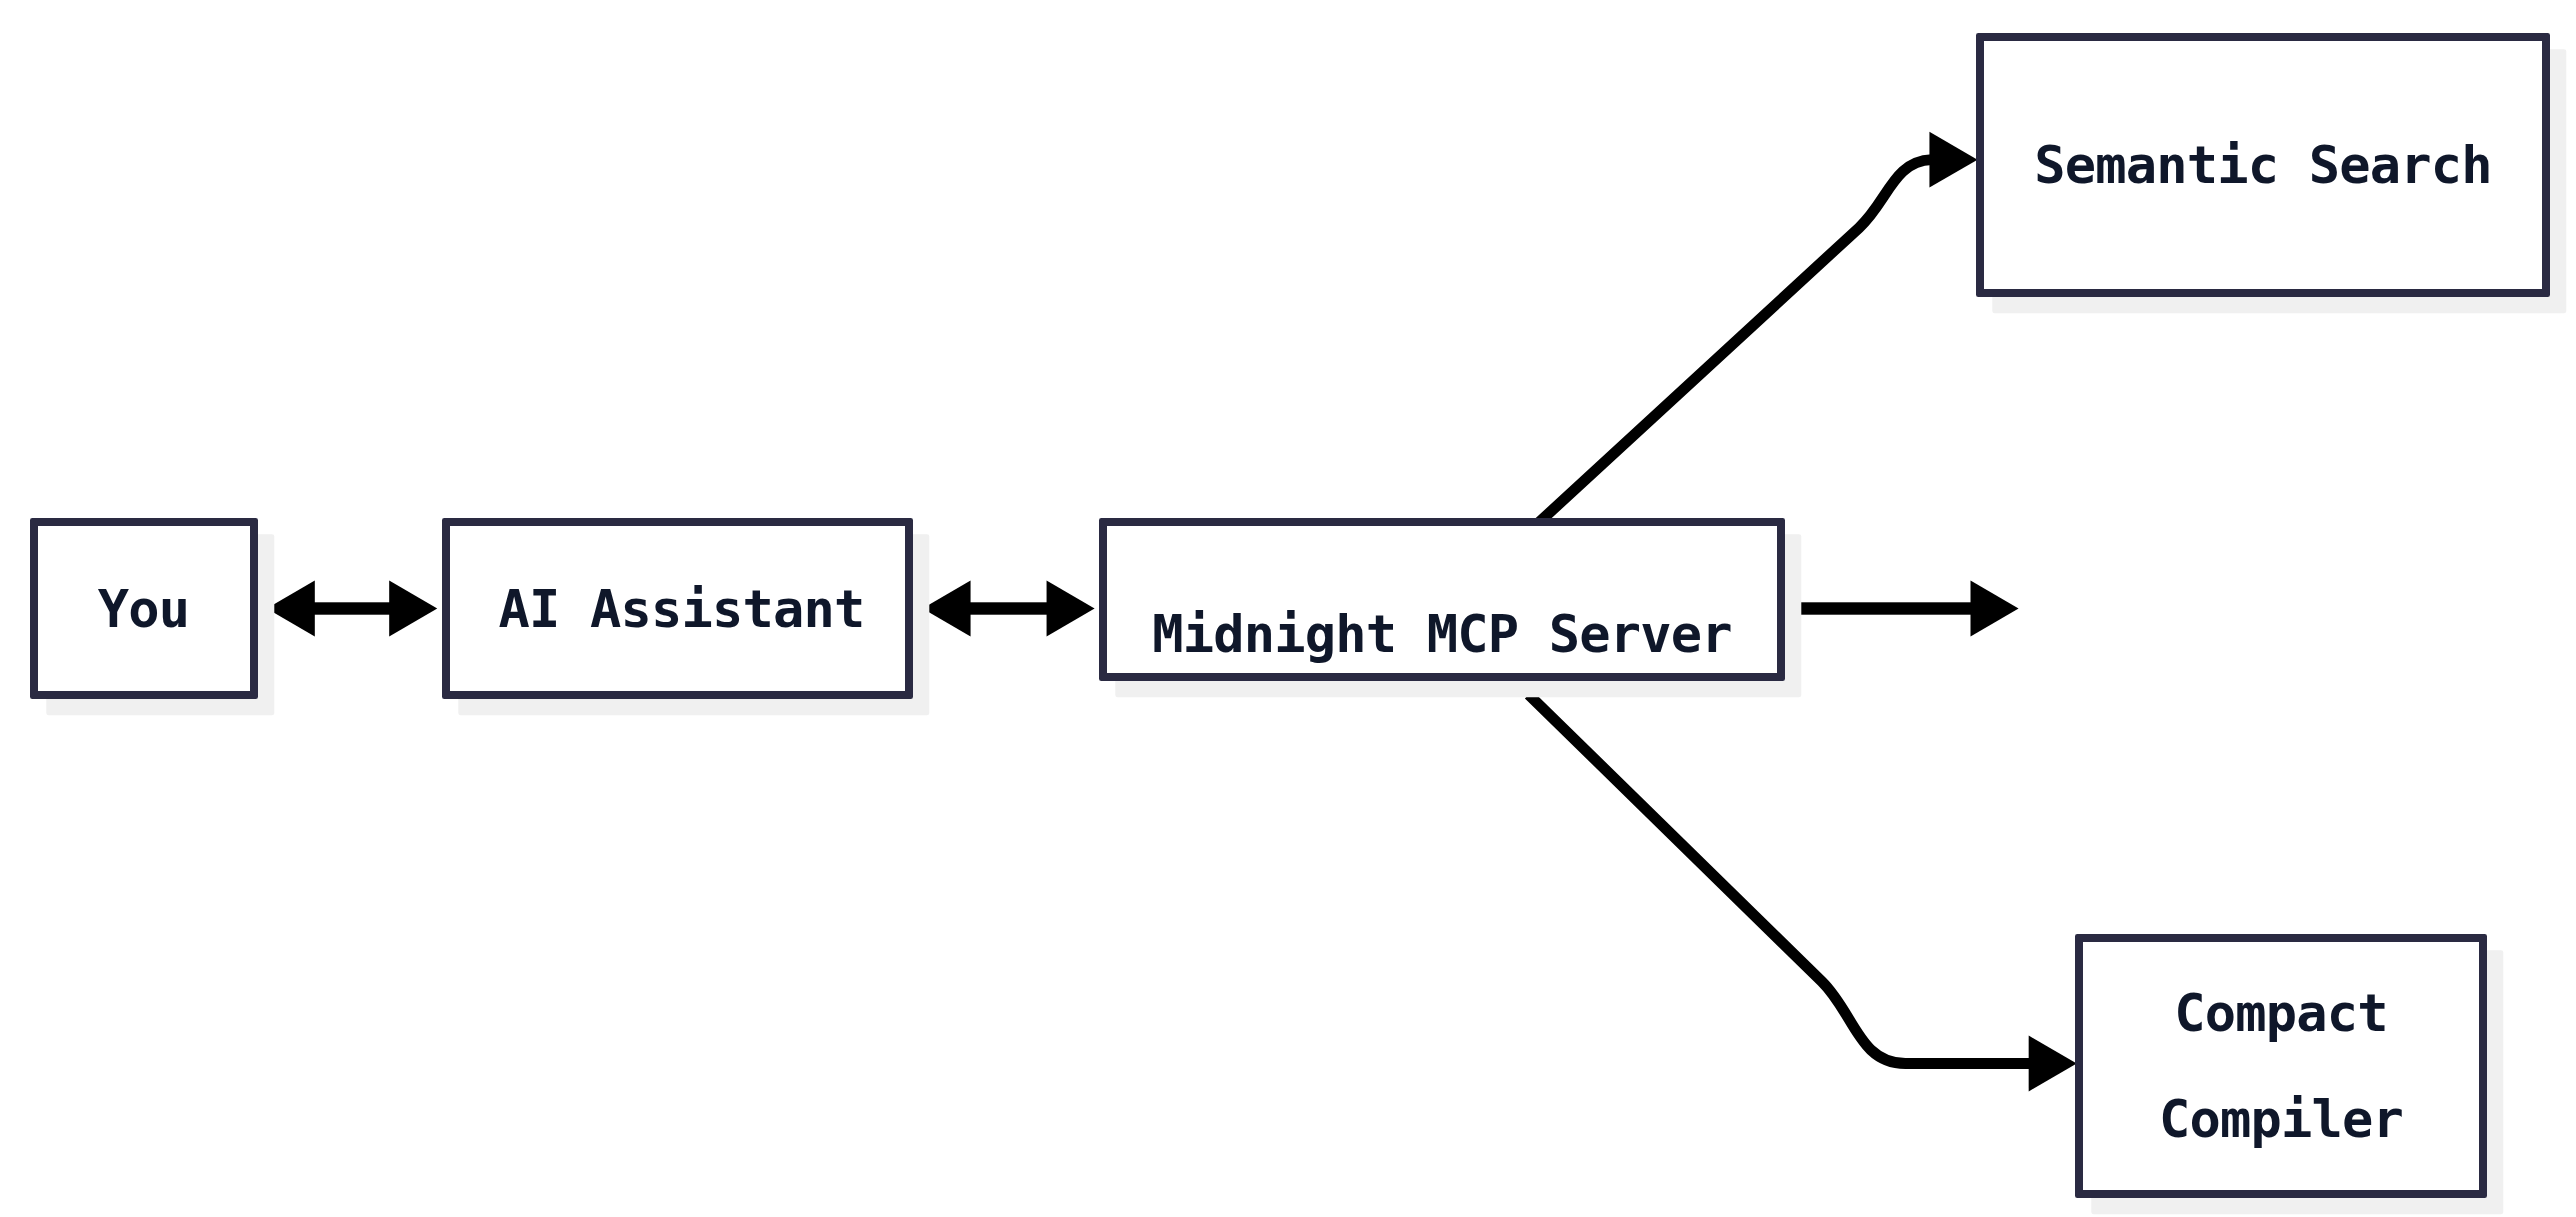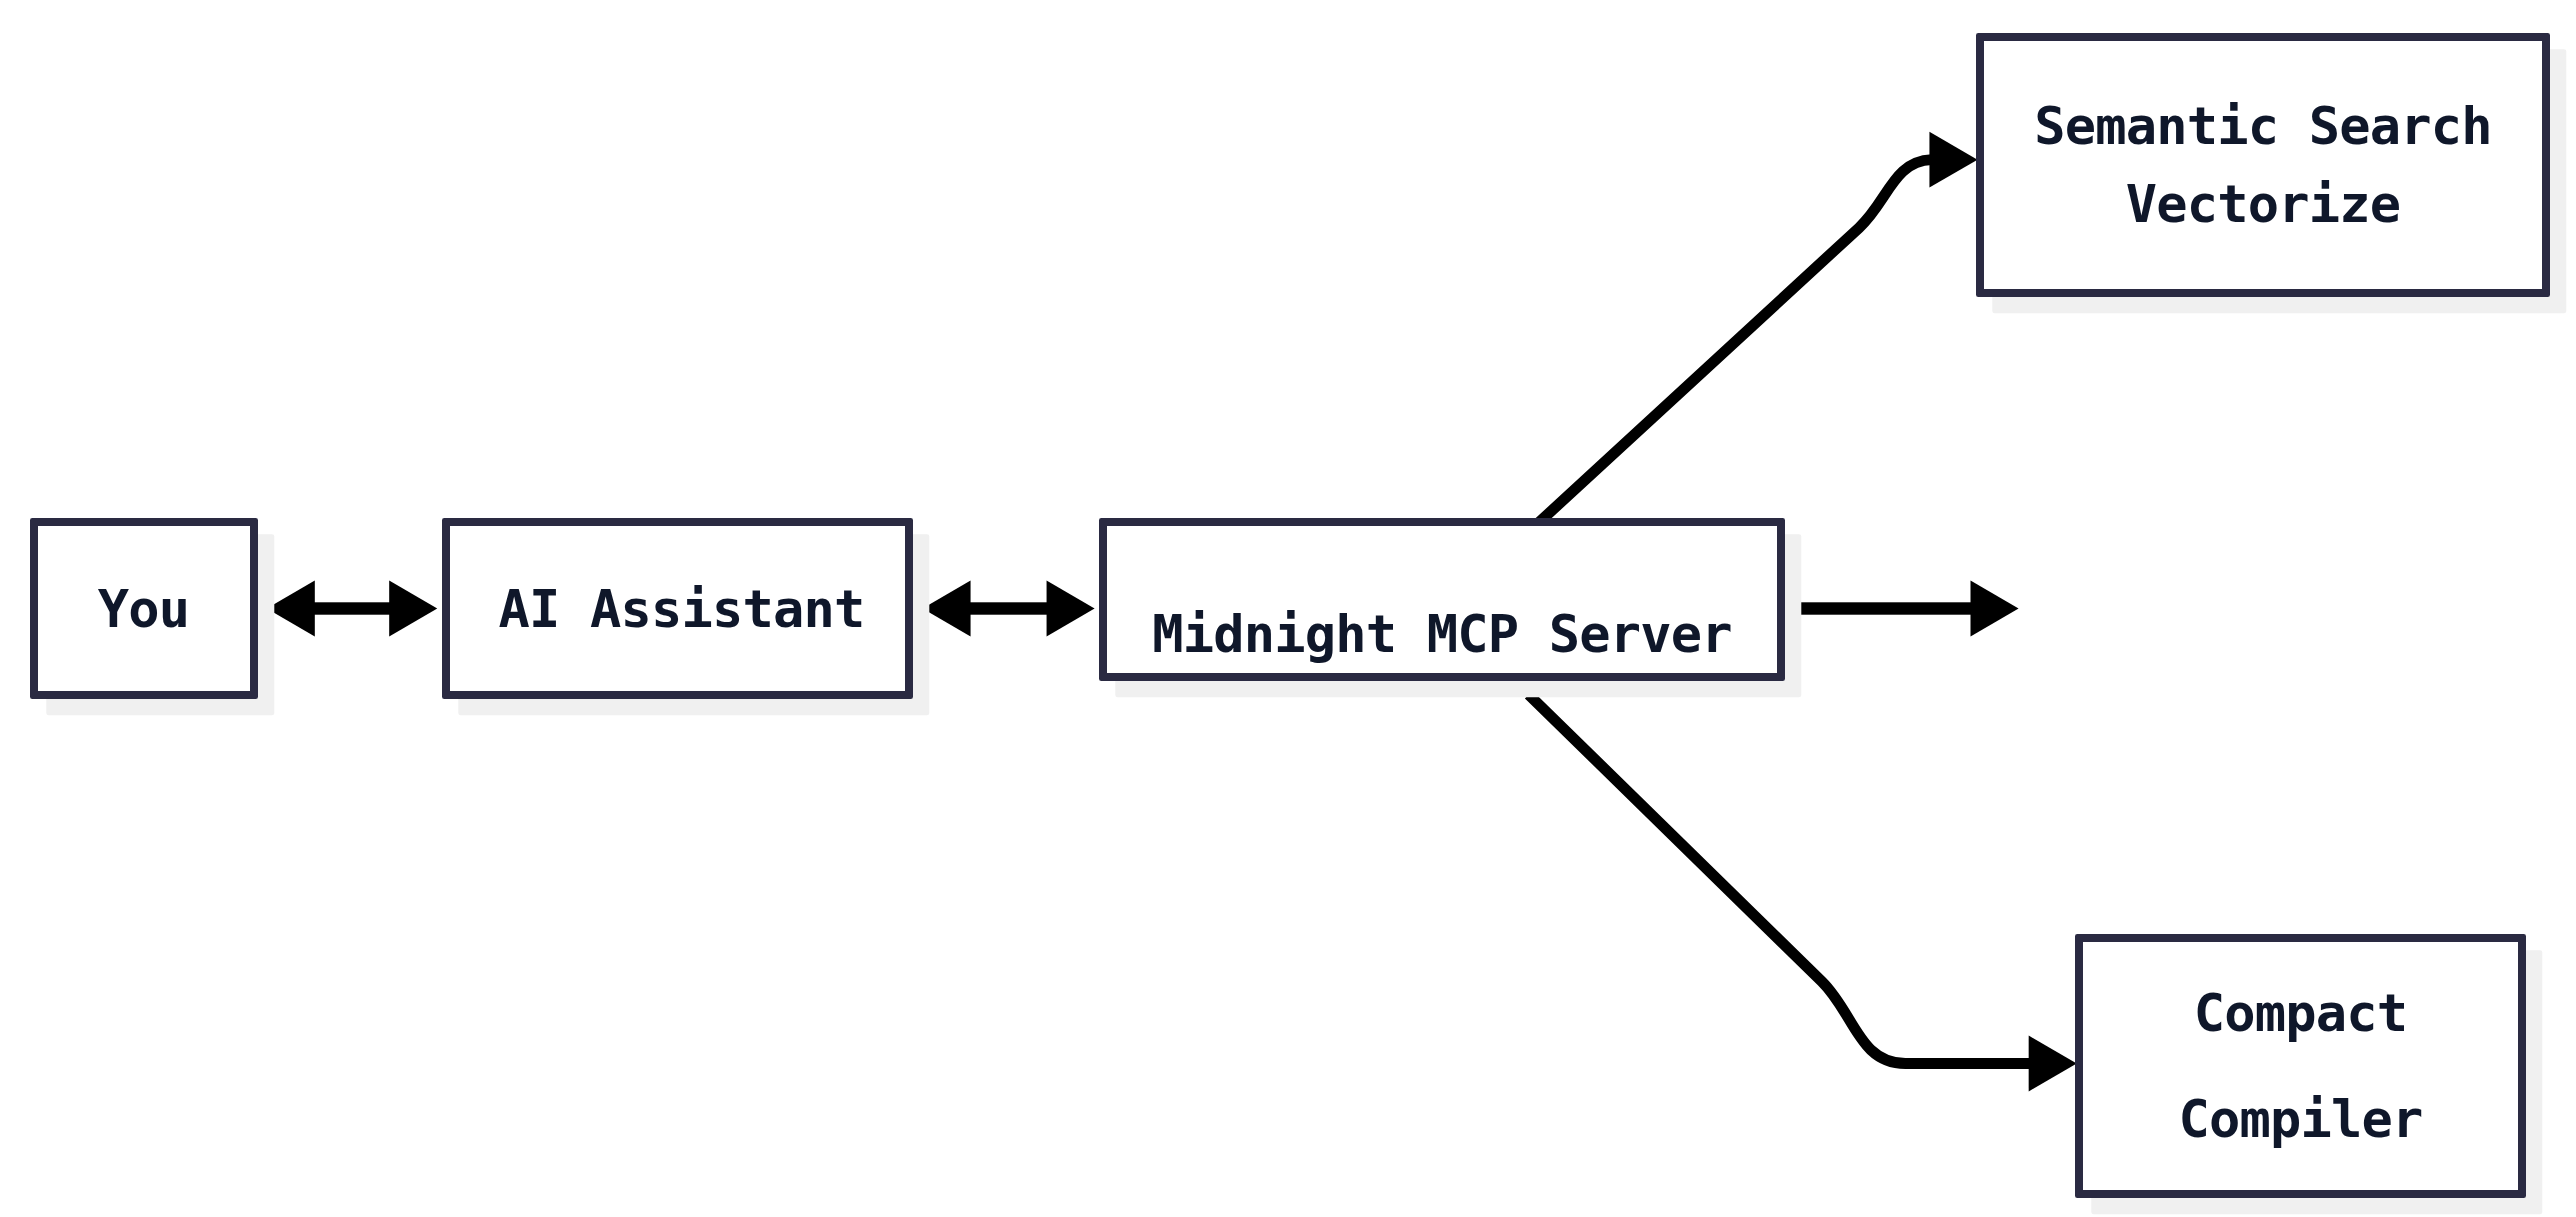--- a/index.html
+++ b/index.html
@@ -40,21 +40,21 @@
     box-sizing: border-box;
   }
   .node span { display: block; white-space: nowrap; }
 
   
   .node-you      { left: 29.5px;   top: 518px;  width: 228px; height: 181px; align-items: center; }
   .node-ai       { left: 442px;  top: 518px;  width: 471px; height: 181px; padding-left: 8px; }
   .node-mcp      { left: 1099px; top: 518px;  width: 686px; height: 163px; justify-content: flex-end; }
   .node-semantic { left: 1976px; top: 33px;   width: 574px; height: 264px; }
   .node-github   { left: 2017px; top: 486px;  width: 494px; height: 264px; }
-  .node-compact  { left: 2075px; top: 934px; width: 451px; height: 264px; gap: 28px; }
+  .node-compact  { left: 2075px; top: 934px; width: 412px; height: 264px; gap: 28px; }
 </style>
 </head>
 <body>
 
 <div class="canvas">
 
   <svg class="arrow-layer" viewBox="0 0 3323 1570" xmlns="http://www.w3.org/2000/svg">
     <g fill="#000000" stroke="none">
 
       <g>
@@ -94,21 +94,20 @@
   <div class="node node-ai">
     <span>AI Assistant</span>
   </div>
 
   <div class="node node-mcp">
     <span>Midnight MCP Server</span>
   </div>
 
   <div class="node node-semantic">
     <span>Semantic Search</span>
-    <span>Vectorize</span>
   </div>
 
 
   <div class="node node-compact">
     <span>Compact</span>
     <span>Compiler</span>
   </div>
 
 </div>
 

